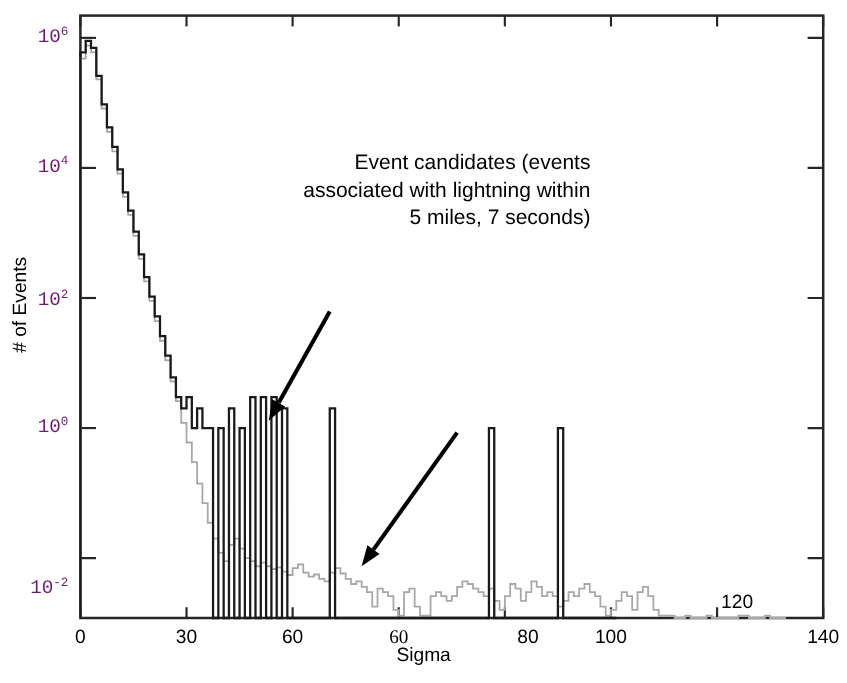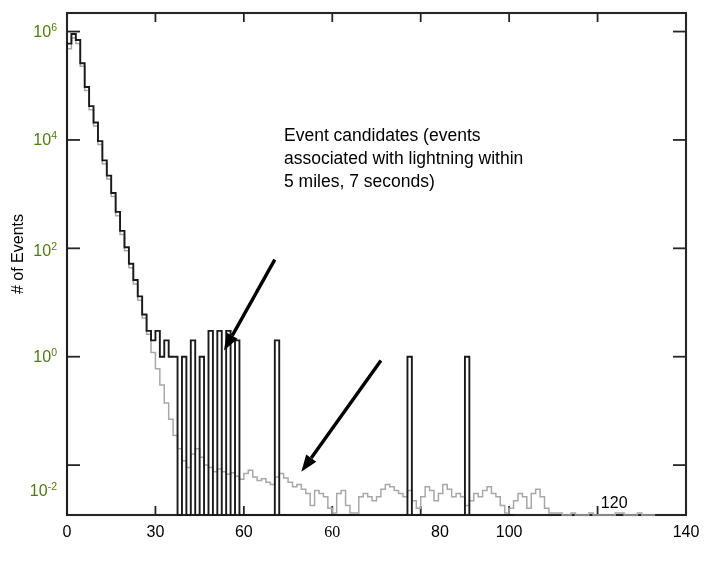--- a/index.html
+++ b/index.html
@@ -1,30 +1,30 @@
 <!DOCTYPE html>
 <html><head>
 <meta charset="utf-8">
 <style>
   html,body{margin:0;padding:0;background:#ffffff;}
   body{width:706px;height:569px;overflow:hidden;
        font-family:"Liberation Sans", sans-serif;color:#000;}
   #fig{position:relative;width:706px;height:569px;}
   #plotsvg{position:absolute;left:0;top:0;}
-  .ann{position:absolute;text-align:left;font-size:17.5px;line-height:1.30;
-       color:#000;font-family:"Liberation Sans", sans-serif;white-space:pre-line;margin-left:44px;}
+  .ann{position:absolute;text-align:right;font-size:17.5px;line-height:1.30;
+       color:#000;font-family:"Liberation Sans", sans-serif;white-space:pre-line;}
   #ann-candidates{left:240px;top:124px;width:252px;}
   #ann-background{left:318px;top:258px;width:240px;}
   .axlabel{position:absolute;font-size:16px;color:#000;
            font-family:"Liberation Sans", sans-serif;}
   #xlabel{left:0;top:538px;width:706px;text-align:center;}
   #ylabel{left:-62px;top:245px;width:160px;text-align:center;
           transform:rotate(-90deg);transform-origin:50% 50%;}
   .tick-x{position:absolute;font-size:16px;text-align:center;width:60px;color:#000;}
-  .tick-y{position:absolute;font-size:16px;text-align:right;width:52px;color:#4d7c0f;}
+  .tick-y{position:absolute;font-size:16px;text-align:right;width:52px;color:#701a75;font-family:Liberation Mono, monospace;}
   .tick-y sup,.tick-y .sup{font-size:10.5px;vertical-align:super;}
 </style>
 </head>
 <body>
 
 <div id="fig">
 
   <svg id="plotsvg" width="706" height="569" viewBox="0 0 706 569">
     <g id="axes-frame">
         <rect x="67" y="13" width="619" height="502" fill="none" stroke="#262626" stroke-width="2.1"></rect>
@@ -67,20 +67,21 @@
         <line x1="380.9214285714286" y1="360.53794422098144" x2="311.2219816960614" y2="458.03937819431314" stroke="#000" stroke-width="3.4"></line>
         <polygon points="301.3357142857143,471.86911849162567 306.178194058218,454.4337983152454 316.26576933390476,461.6449580733809" fill="#000"></polygon>
       </g>
   </svg>
 
   <div class="ann" id="ann-candidates">Event candidates (events
 associated with lightning within
 5 miles, 7 seconds)</div>
 
 
+  <div class="axlabel" id="xlabel">Sigma</div>
 
   <div class="axlabel" id="ylabel"># of Events</div>
 
   <div id="xticklabels">
       <div class="tick-x" style="left: 37px; top: 523px;">0</div>
       <div class="tick-x" style="left: 125.429px; top: 523px;">30</div>
       <div class="tick-x" style="left: 213.857px; top: 523px;">60</div>
       <div class="tick-x" style="left: 302.286px; top: 523px; font-family: Liberation Serif, serif;">60</div>
       <div class="tick-x" style="left: 410px; top: 523px;">80</div>
       <div class="tick-x" style="left: 479.143px; top: 523px;">100</div>

